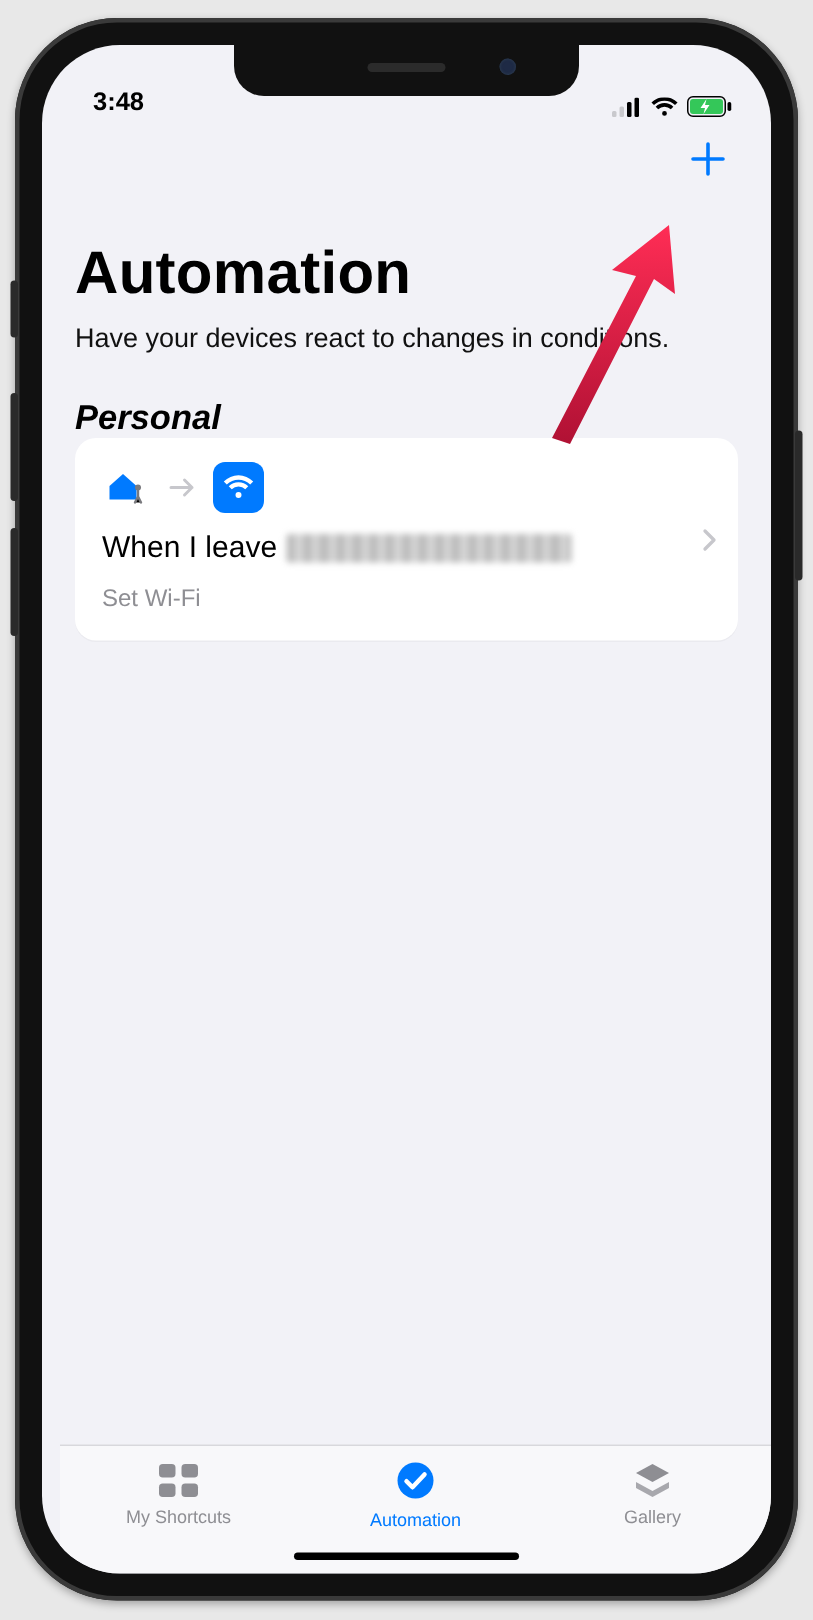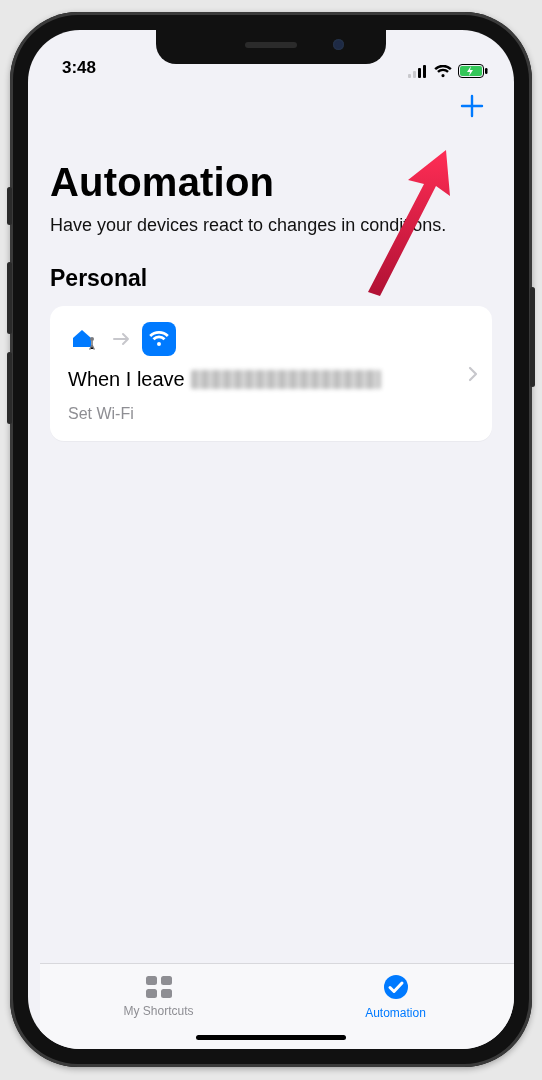--- a/index.html
+++ b/index.html
@@ -47,21 +47,21 @@
     padding: 0 22px;
   }
   .add-btn { width:40px; height:40px; display:flex; align-items:center; justify-content:center; color:#007aff; }
   .content {
     position:absolute; top:104px; left:0; right:0; bottom:86px;
     padding: 26px 22px 0 22px;
     overflow:hidden;
   }
   .title-large { font-size:40px; font-weight:800; letter-spacing:.2px; color:#000; margin-bottom:8px; }
   .subtitle { font-size:18px; color:#111; line-height:1.35; margin-bottom:28px; max-width: 420px; }
-  .section-head { font-size:23px; font-weight:700; color:#000; margin-bottom:14px; }
+  .section-head { font-size:23px; font-weight:700; color:#000; margin-bottom:0;font-style:italic; }
   .card {
     background:#fff; border-radius:14px; padding:16px 16px 18px 18px;
     box-shadow: 0 1px 0 rgba(0,0,0,.03);
     position:relative;
   }
   .card-chevron { position:absolute; right:14px; top:50%; transform:translateY(-50%); color:#c7c7cc; }
   .trigger-row { display:flex; align-items:center; gap:10px; margin-bottom:12px; }
   .icon-tile { width:34px; height:34px; border-radius:8px; display:flex; align-items:center; justify-content:center; }
   .icon-tile.white { background:#fff; }
   .icon-tile.blue { background:#007aff; }
@@ -190,17 +190,24 @@
         </svg>
         <span class="tab-label">My Shortcuts</span>
       </div>
       <div class="tab active">
         <svg width="30" height="28" viewBox="0 0 30 28">
           <circle cx="15" cy="13" r="12" fill="#007aff"></circle>
           <path d="M9 13.5l4 4L21 9" fill="none" stroke="#fff" stroke-width="3" stroke-linecap="round" stroke-linejoin="round"></path>
         </svg>
         <span class="tab-label">Automation</span>
       </div>
+      <div class="tab">
+        <svg width="30" height="26" viewBox="0 0 30 26">
+          <path d="M4 8 L15 2 L26 8 L15 14 Z" fill="#8e8e93"></path>
+          <path d="M4 14 L15 20 L26 14 L26 18 L15 24 L4 18 Z" fill="#8e8e93" opacity=".75"></path>
+        </svg>
+        <span class="tab-label">Gallery</span>
+      </div>
     </div>
 
     <div class="home-indicator"></div>
   </div>
 </div>
 
 </body></html>

